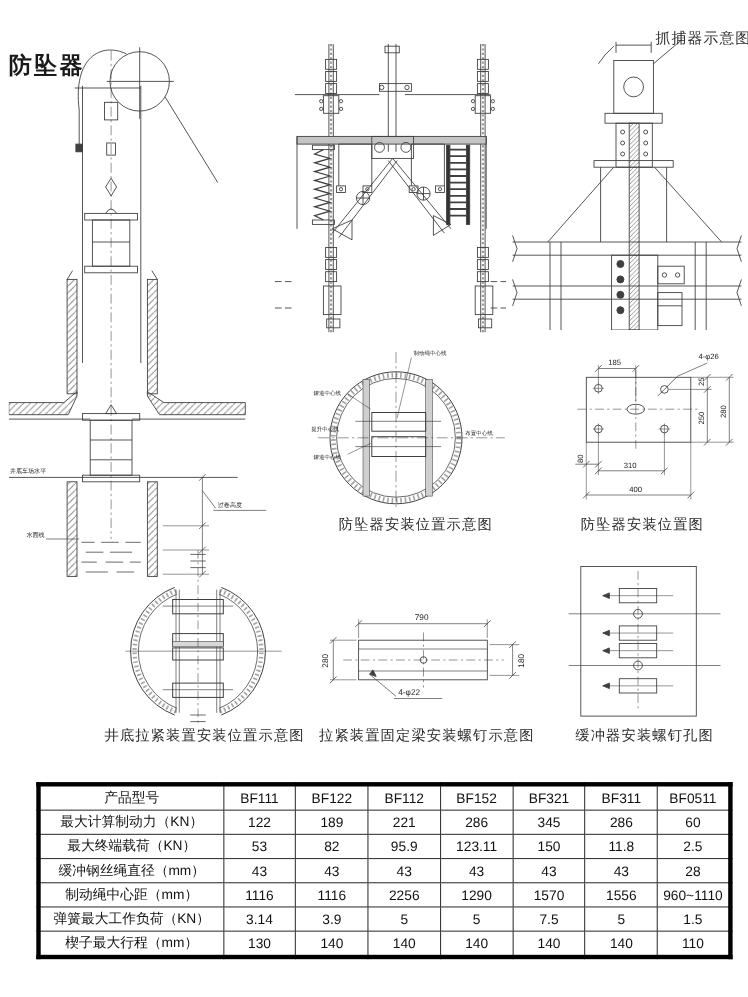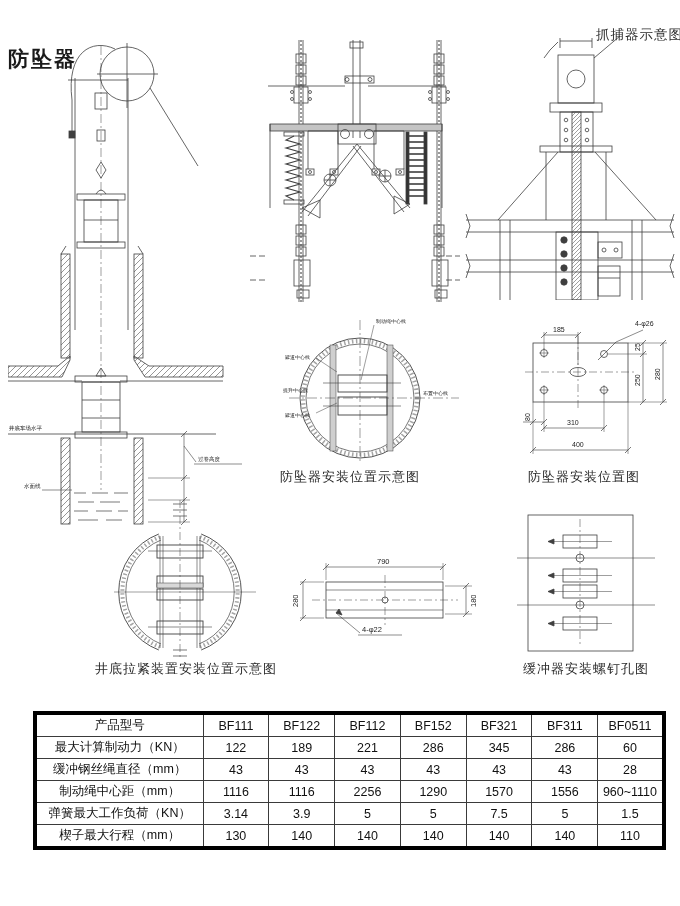--- a/index.html
+++ b/index.html
@@ -309,21 +309,21 @@
       <line x1="91" y1="25" x2="78" y2="80" stroke-width="0.5"></line>
       <line x1="33" y1="58" x2="54" y2="72" stroke-width="0.5"></line>
       <line x1="33" y1="113" x2="54" y2="103" stroke-width="0.5"></line>
     </g>
     <text x="93" y="23" font-size="5">制动绳中心线</text>
     <text x="2" y="59" font-size="5">罐道中心线</text>
     <text x="0" y="92" font-size="5">提升中心线</text>
     <text x="2" y="117" font-size="5">罐道中心线</text>
     <text x="140" y="95" font-size="5">布置中心线</text>
   </svg>
-  <div class="cap" style="left:280px; top:468px;">防坠器安装位置示意图</div>
+  <div class="cap" style="left:308px; top:468px;">防坠器安装位置示意图</div>
 
   <svg class="fig" style="left:495px; top:310px;" width="185" height="155" viewBox="0 0 185 155">
     <g stroke="#3f3f3f" stroke-width="0.8" fill="none">
       <rect x="38" y="33" width="95" height="59"></rect>
       <line x1="83" y1="26" x2="83" y2="100" stroke-width="0.5" stroke-dasharray="8 3 2 3"></line>
       <line x1="30" y1="62" x2="140" y2="62" stroke-width="0.5" stroke-dasharray="8 3 2 3"></line>
 
       <circle cx="49" cy="43" r="3.5"></circle>
         <line x1="44" y1="43" x2="54" y2="43" stroke-width="0.5"></line>
         <line x1="49" y1="38" x2="49" y2="48" stroke-width="0.5"></line>
@@ -445,20 +445,21 @@
 
       <line x1="56" y1="68" x2="80" y2="88" stroke-width="0.6"></line>
       <polygon points="56,68 62,70 59,64" fill="#3f3f3f"></polygon>
       <line x1="78" y1="90" x2="122" y2="90" stroke-width="0.6"></line>
     </g>
     <text x="97" y="19" font-size="7.5">790</text>
     <text x="18" y="62" font-size="7.5" transform="rotate(-90 18 62)">280</text>
     <text x="196" y="62" font-size="7.5" transform="rotate(-90 196 62)">180</text>
     <text x="82" y="87" font-size="7.5">4-φ22</text>
   </svg>
+  <div class="cap" style="left:290px; top:660px;">拉紧装置固定梁安装螺钉示意图</div>
 
   <svg class="fig" style="left:515px; top:505px;" width="150" height="150" viewBox="0 0 150 150">
     <g stroke="#3f3f3f" stroke-width="0.8" fill="none">
       <rect x="13" y="10" width="105" height="136"></rect>
       <line x1="2" y1="53" x2="140" y2="53" stroke-width="0.6"></line>
       <line x1="2" y1="100" x2="140" y2="100" stroke-width="0.6"></line>
       <line x1="65" y1="14" x2="65" y2="142" stroke-width="0.5" stroke-dasharray="8 3 2 3"></line>
 
       <rect x="48" y="30" width="34" height="13"></rect>
         <line x1="33" y1="36.5" x2="97" y2="36.5" stroke-width="0.5"></line>
@@ -504,20 +505,30 @@
           <td>最大计算制动力（KN）</td>
           <td>122</td>
           <td>189</td>
           <td>221</td>
           <td>286</td>
           <td>345</td>
           <td>286</td>
           <td>60</td>
         </tr>
         <tr>
+          <td>最大终端载荷（KN）</td>
+          <td>53</td>
+          <td>82</td>
+          <td>95.9</td>
+          <td>123.11</td>
+          <td>150</td>
+          <td>11.8</td>
+          <td>2.5</td>
+        </tr>
+        <tr>
           <td>缓冲钢丝绳直径（mm）</td>
           <td>43</td>
           <td>43</td>
           <td>43</td>
           <td>43</td>
           <td>43</td>
           <td>43</td>
           <td>28</td>
         </tr>
         <tr>

